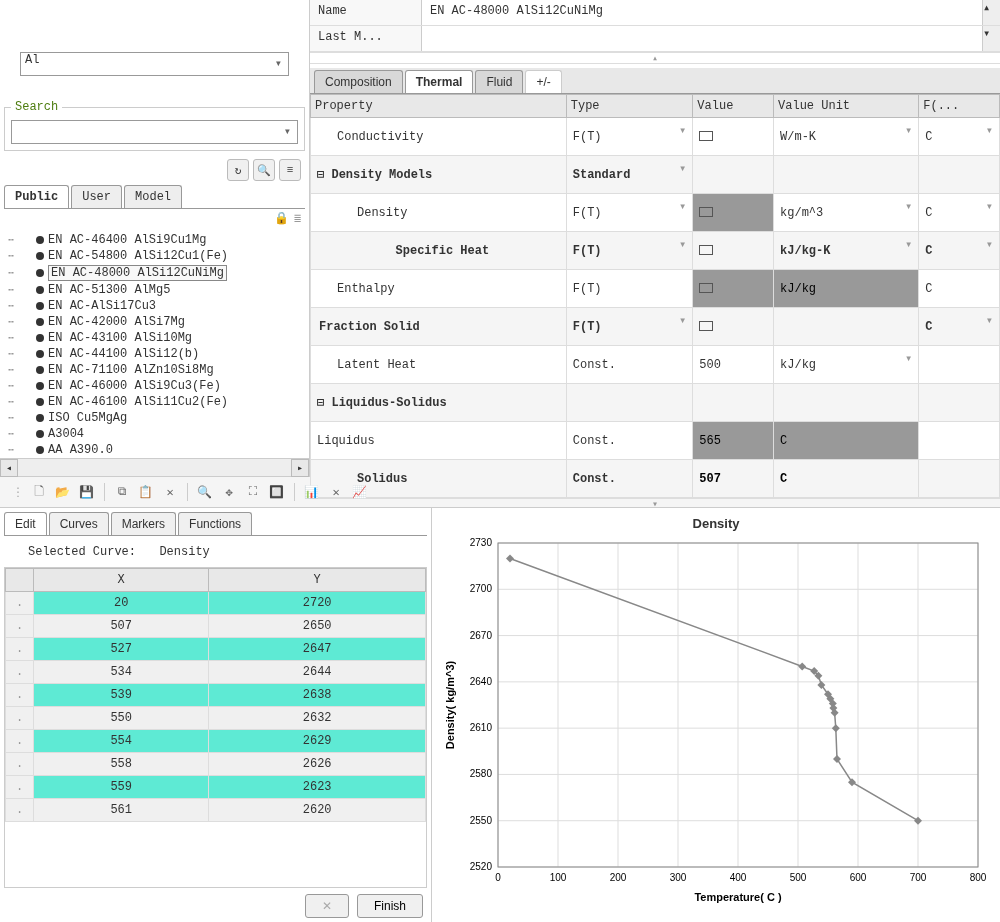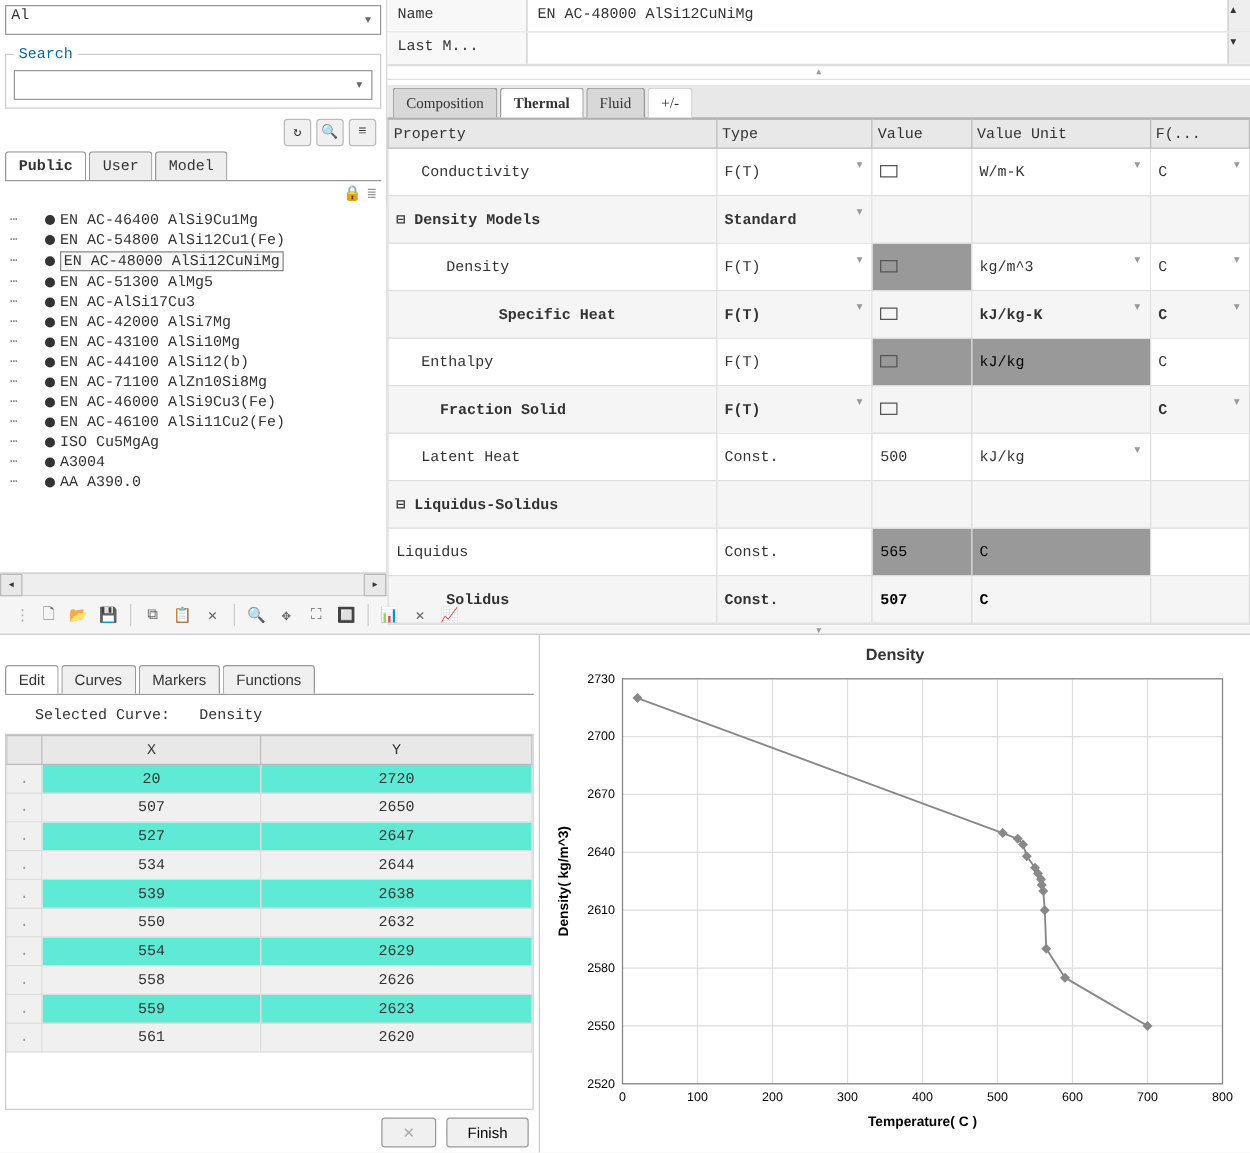--- a/index.html
+++ b/index.html
@@ -1,23 +1,23 @@
 <!DOCTYPE html>
 <html><head>
 <meta charset="utf-8">
 <style>
 *{box-sizing:border-box;margin:0;padding:0;}
 body{font-family:"Courier New",monospace;font-size:12px;background:#f5f5f5;color:#333;width:1000px;height:922px;overflow:hidden;}
 .top-section{display:flex;height:477px;border-bottom:1px solid #ccc;}
 .left-panel{width:310px;background:#fff;border-right:1px solid #ccc;display:flex;flex-direction:column;}
-.type-row{display:flex;padding:4px;gap:6px;}
+.type-row{display:flex;padding:20px;gap:6px;margin-top:32px;}
 .type-select{flex:1;height:24px;border:1px solid #999;background:#fff;padding:0 4px;position:relative;}
 .type-select::after{content:"▾";position:absolute;right:6px;top:3px;color:#666;}
 .search-fieldset{margin:4px;border:1px solid #ccc;padding:6px;position:relative;}
-.search-fieldset legend{padding:0 4px;color:#0369a1;}
+.search-fieldset legend{padding:0 4px;color:#4d7c0f;}
 .search-combo{width:100%;height:24px;border:1px solid #999;background:#fff;position:relative;}
 .search-combo::after{content:"▾";position:absolute;right:6px;top:3px;color:#666;}
 .icon-row{display:flex;justify-content:flex-end;gap:4px;padding:4px 8px;}
 .icon-btn{width:22px;height:22px;border:1px solid #bbb;background:#f0f0f0;display:flex;align-items:center;justify-content:center;font-size:11px;border-radius:3px;}
 .tabs{display:flex;border-bottom:1px solid #999;margin:0 4px;}
 .tab{padding:4px 10px;border:1px solid #999;border-bottom:none;background:#eee;margin-right:2px;border-radius:3px 3px 0 0;}
 .tab.active{background:#fff;font-weight:bold;}
 .lock-row{display:flex;justify-content:flex-end;padding:2px 8px;gap:4px;}
 .tree{flex:1;overflow:auto;padding:4px 8px;background:#fff;font-family:"Courier New",monospace;}
 .tree-item{display:flex;align-items:center;gap:4px;padding:1px 0;white-space:nowrap;}
@@ -26,38 +26,38 @@
 .hscroll{height:18px;background:#eee;border-top:1px solid #ccc;display:flex;align-items:center;}
 .hscroll-arrow{width:18px;height:18px;border:1px solid #bbb;background:#e8e8e8;display:flex;align-items:center;justify-content:center;font-size:10px;}
 .hscroll-track{flex:1;background:#f0f0f0;}
 .right-panel{flex:1;display:flex;flex-direction:column;background:#fff;}
 .prop-row{display:flex;border-bottom:1px solid #ddd;height:26px;}
 .prop-label{width:112px;padding:4px 8px;background:#f8f8f8;border-right:1px solid #ccc;font-family:"Courier New",monospace;}
 .prop-value{flex:1;padding:4px 8px;font-family:"Courier New",monospace;}
 .v-slider{width:18px;background:#eee;border-left:1px solid #ccc;}
 .collapse-handle{text-align:center;color:#999;font-size:10px;height:12px;line-height:12px;border-top:1px solid #ddd;border-bottom:1px solid #ddd;}
 .prop-tabs{display:flex;background:#e8e8e8;border-bottom:1px solid #999;padding-left:4px;margin-top:4px;}
-.prop-tab{padding:4px 10px;border:1px solid #999;border-bottom:none;background:#d8d8d8;margin-right:2px;margin-top:2px;border-radius:3px 3px 0 0;font-family:Liberation Serif, serif;}
+.prop-tab{padding:4px 10px;border:1px solid #999;border-bottom:none;background:#d8d8d8;margin-right:2px;margin-top:2px;border-radius:3px 3px 0 0;font-family:Liberation Sans, sans-serif;}
 .prop-tab.active{background:#fff;font-weight:bold;}
 .prop-tab.plus{background:#fff;border-color:#ccc;}
 .prop-table{width:100%;border-collapse:collapse;font-family:"Courier New",monospace;}
 .prop-table th{background:#e8e8e8;border:1px solid #bbb;padding:4px;text-align:left;font-weight:normal;}
 .prop-table td{border:1px solid #ddd;padding:3px 6px;background:#fff;height:38px;}
 .prop-table tr.alt td{background:#f5f5f5;font-weight:bold;}
 .prop-table td.hl{background:#999;color:#000;}
 .dropdown-cell{position:relative;}
 .dropdown-cell::after{content:"▾";position:absolute;right:6px;top:5px;color:#999;}
 .chart-icon{display:inline-block;width:14px;height:10px;border:1px solid #555;position:relative;vertical-align:middle;}
 .tree-chev{color:#888;font-size:10px;}
 .toolbar-wide{display:flex;gap:6px;padding:6px 12px;background:#f5f5f5;border-bottom:1px solid #ccc;align-items:center;}
 .tool-icon{width:18px;height:18px;display:flex;align-items:center;justify-content:center;font-size:12px;color:#666;}
 .tool-sep{width:1px;height:18px;background:#ccc;margin:0 2px;}
 .bottom-section{display:flex;height:420px;}
 .bottom-left{width:432px;background:#fff;border-right:1px solid #ccc;display:flex;flex-direction:column;padding:4px;}
-.edit-tabs{display:flex;border-bottom:1px solid #999;margin-top:20px;}
+.edit-tabs{display:flex;border-bottom:1px solid #999;}
 .edit-tab{padding:4px 10px;border:1px solid #999;border-bottom:none;background:#f0f0f0;margin-right:2px;border-radius:3px 3px 0 0;font-family:Arial,sans-serif;font-size:12px;}
 .edit-tab.active{background:#fff;}
 .sel-curve{padding:8px 4px;font-family:Arial,sans-serif;}
 .sel-curve span{margin-left:20px;font-family:"Courier New",monospace;}
 .xy-table{width:100%;border-collapse:collapse;font-family:"Courier New",monospace;}
 .xy-table th{background:#e8e8e8;border:1px solid #bbb;padding:4px;font-weight:normal;}
 .xy-table th.corner{width:28px;}
 .xy-table td{border:1px solid #ddd;padding:4px;text-align:center;background:#5eead4;}
 .xy-table tr.alt td{background:#f0f0f0;}
 .xy-table td.rowh{width:28px;background:#f0f0f0;text-align:center;color:#999;}
@@ -234,21 +234,21 @@
             <td class="dropdown-cell">C</td>
           </tr>
           <tr>
             <td style="padding-left:26px;">Enthalpy</td>
             <td class="">F(T)</td>
             <td class="hl "><span class="chart-icon"></span></td>
             <td class="hl ">kJ/kg</td>
             <td class="">C</td>
           </tr>
           <tr class="alt">
-            <td style="padding-left:41px;margin-top:16px;">Fraction Solid</td>
+            <td style="padding-left:8px;margin-top:16px;">Fraction Solid</td>
             <td class="dropdown-cell">F(T)</td>
             <td class=""><span class="chart-icon"></span></td>
             <td class=""></td>
             <td class="dropdown-cell">C</td>
           </tr>
           <tr>
             <td style="padding-left:26px;">Latent Heat</td>
             <td class="">Const.</td>
             <td class="">500</td>
             <td class="dropdown-cell">kJ/kg</td>

